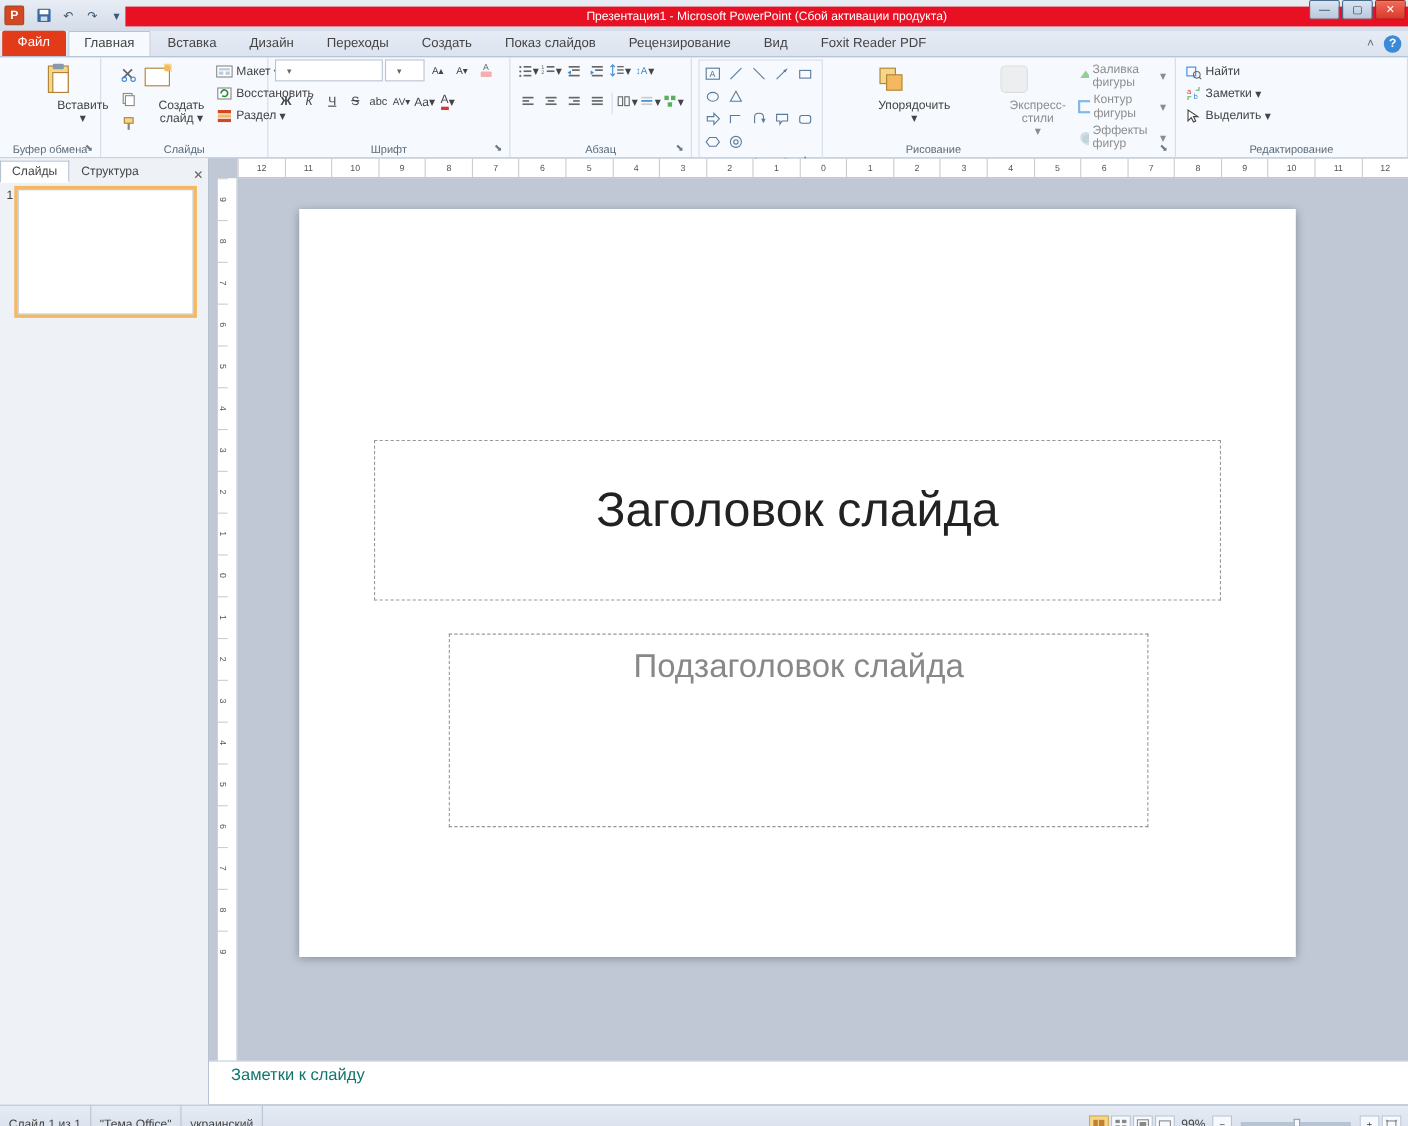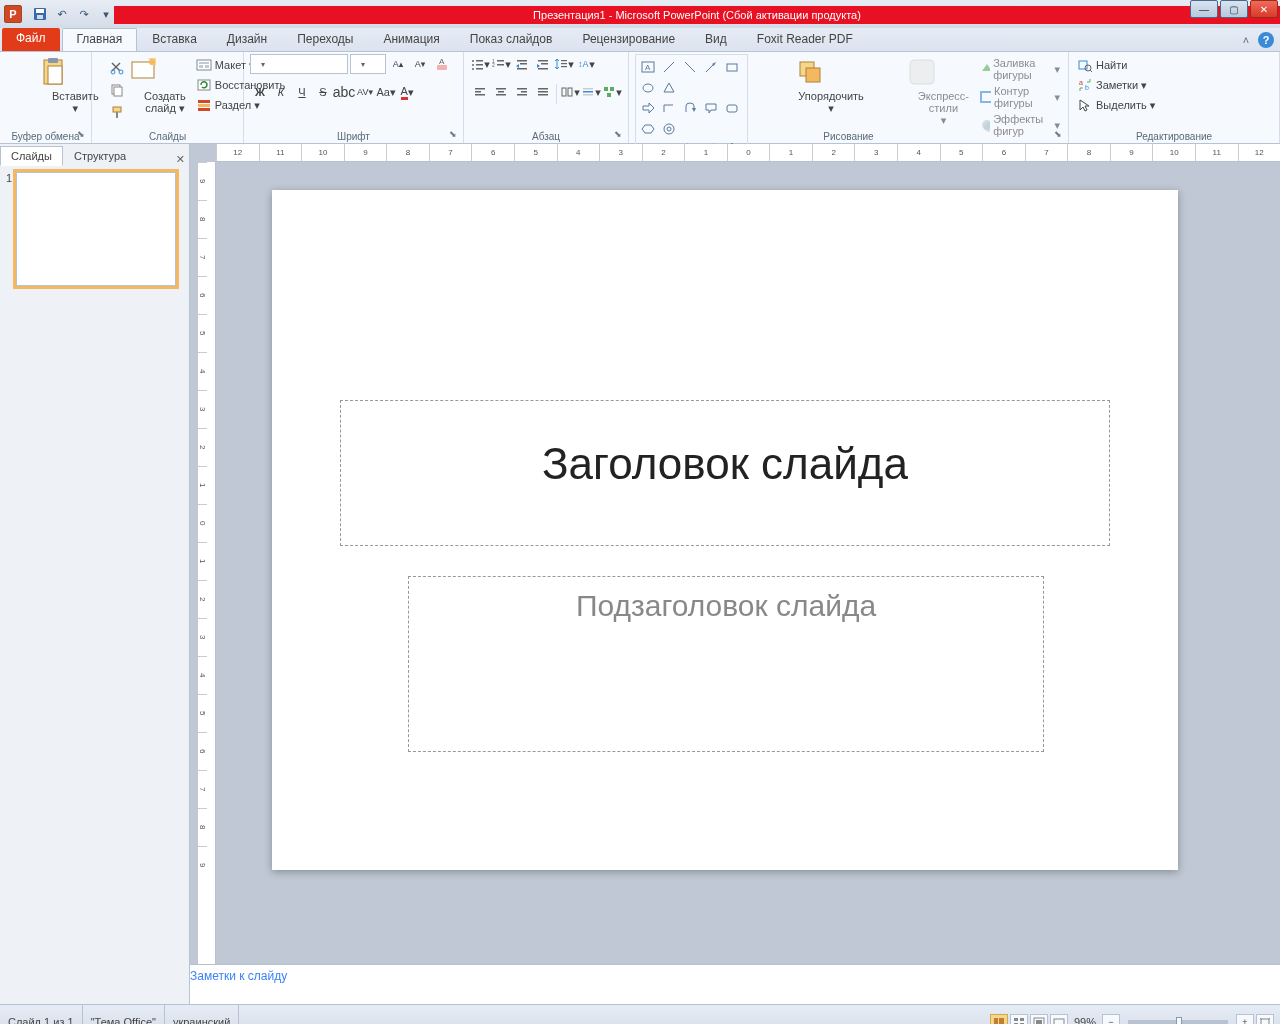--- a/index.html
+++ b/index.html
@@ -61,21 +61,21 @@
 .ruler-h { height: 18px; background: #fff; border-bottom: 1px solid #b7c3d3; margin-left: 26px; position: relative; font-size: 8px; color: #555; }
 .ruler-h .marks { position: absolute; inset: 0; display: flex; }
 .edit-main { flex: 1; display: flex; }
 .ruler-v { width: 18px; background: #fff; border-right: 1px solid #b7c3d3; margin-left: 8px; position: relative; font-size: 8px; color: #555; }
 .canvas-wrap { flex: 1; position: relative; overflow: hidden; }
 .slide { position: absolute; left: 56px; top: 28px; width: 906px; height: 680px; background: #fff; box-shadow: 0 2px 8px rgba(0,0,0,0.3); }
 .placeholder { position: absolute; border: 1px dashed #999; display: flex; align-items: flex-start; justify-content: center; }
 .ph-title { left: 68px; top: 210px; width: 770px; height: 146px; font-size: 44px; color: #222; padding-top: 38px; }
 .ph-sub { left: 136px; top: 386px; width: 636px; height: 176px; font-size: 30px; color: #888; padding-top: 12px; }
 
-.notes-pane { height: 40px; background: #fff; border-top: 1px solid #b7c3d3; padding: 4px 0; font-size: 12px; color: #3b82f6; }
+.notes-pane { height: 40px; background: #fff; border-top: 1px solid #b7c3d3; padding: 4px 20px; font-size: 15px; color: #0f766e; }
 
 
 .statusbar { height: 34px; background: linear-gradient(#e6ecf5,#d4dce8); border-top: 1px solid #b7c3d3; display: flex; align-items: center; font-size: 11px; color: #444; }
 .status-cell { padding: 0 8px; border-right: 1px solid #b7c3d3; height: 100%; display: flex; align-items: center; }
 .status-right { margin-left: auto; display: flex; align-items: center; gap: 2px; padding-right: 6px; }
 .view-btn { width: 18px; height: 16px; border: 1px solid #b7c3d3; background: #f6f9fd; cursor: pointer; display: flex; align-items: center; justify-content: center; font-size: 9px; }
 .view-btn.active { background: #f4d78b; border-color: #d4a850; }
 .zoom-slider { width: 100px; height: 4px; background: #b7c3d3; margin: 0 6px; position: relative; }
 .zoom-thumb { position: absolute; left: 48%; top: -3px; width: 6px; height: 10px; background: #f6f9fd; border: 1px solid #8a98aa; }
 
@@ -106,21 +106,21 @@
     <div class="win-btn close">✕</div>
   </div>
 </div>
 
 <div class="tabrow">
   <div class="tab-file">Файл</div>
   <div class="tab active">Главная</div>
   <div class="tab">Вставка</div>
   <div class="tab">Дизайн</div>
   <div class="tab">Переходы</div>
-  <div class="tab">Анимация</div>
+  <div class="tab">Создать</div>
   <div class="tab">Показ слайдов</div>
   <div class="tab">Рецензирование</div>
   <div class="tab">Вид</div>
   <div class="tab">Foxit Reader PDF</div>
   <div class="tabrow-right">
     <div class="icon" style="color:#5a6a7a">˄</div>
     <div class="icon" style="background:#3a8ad8;color:#fff;font-weight:bold">?</div>
   </div>
 </div>
 
@@ -216,21 +216,21 @@
             </svg>
           </div>
       </div>
       <div class="icon-btn-row">
         <div class="ib" style="font-weight:bold">Ж</div>
         <div class="ib" style="font-style:italic">К</div>
         <div class="ib" style="text-decoration:underline">Ч</div>
         <div class="ib">
             <span style="text-decoration:line-through">S</span>
           </div>
-        <div class="ib" style="font-size:14px">abc</div>
+        <div class="ib" style="font-size:10px">abc</div>
         <div class="ib" style="font-size:9px">AV▾</div>
         <div class="ib">Aa▾</div>
         <div class="ib"><span style="border-bottom:3px solid #d33">A</span>▾</div>
       </div>
     </div>
     <div class="group-label">Шрифт</div>
     <div class="grp-launcher">⬊</div>
   </div>
 
   <div class="group" style="width:165px">

